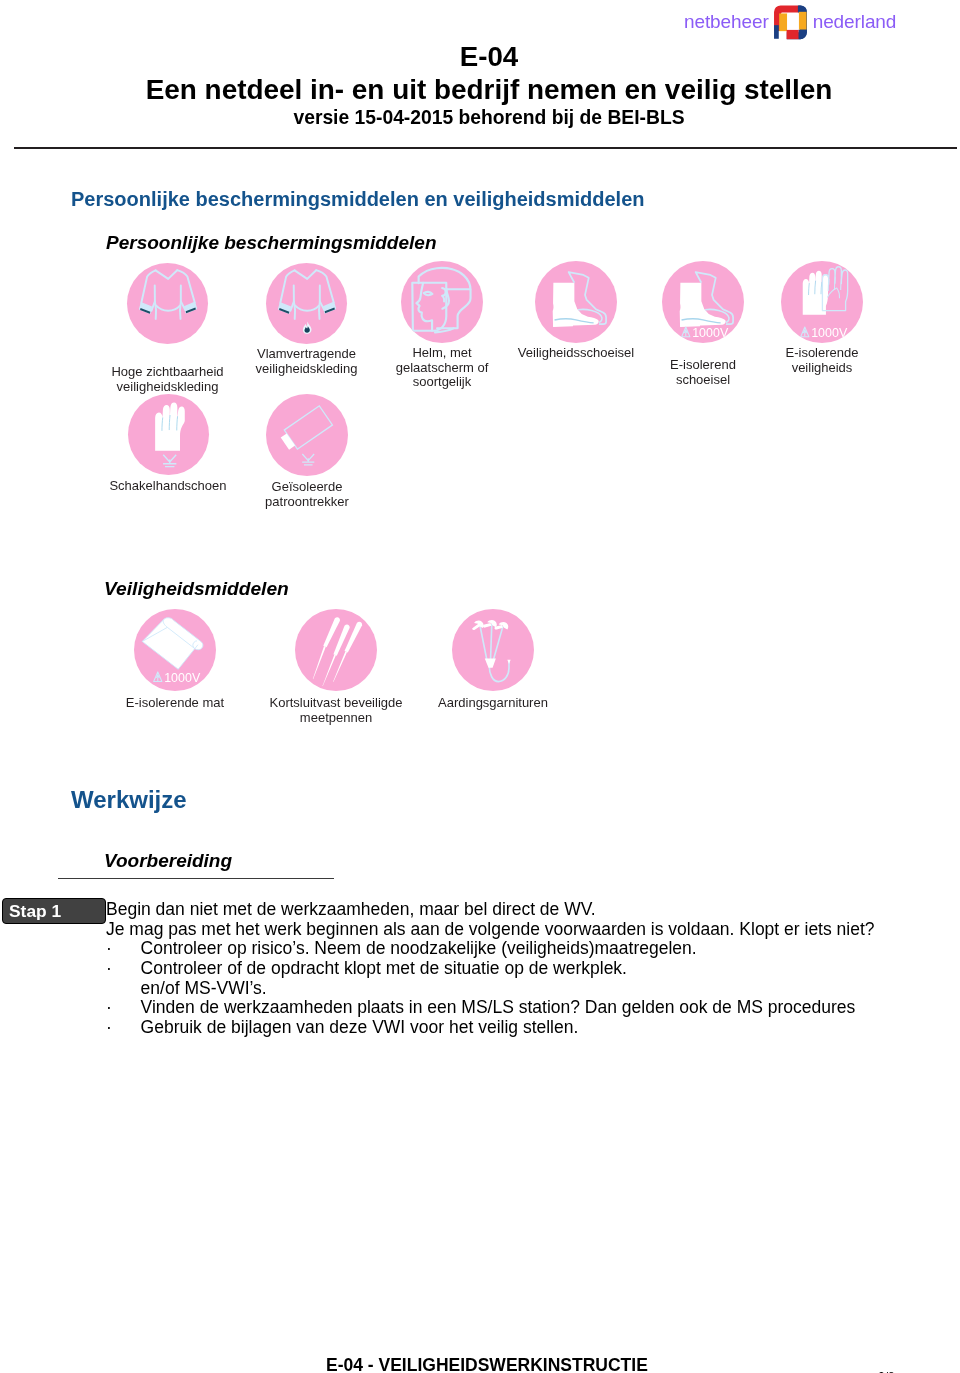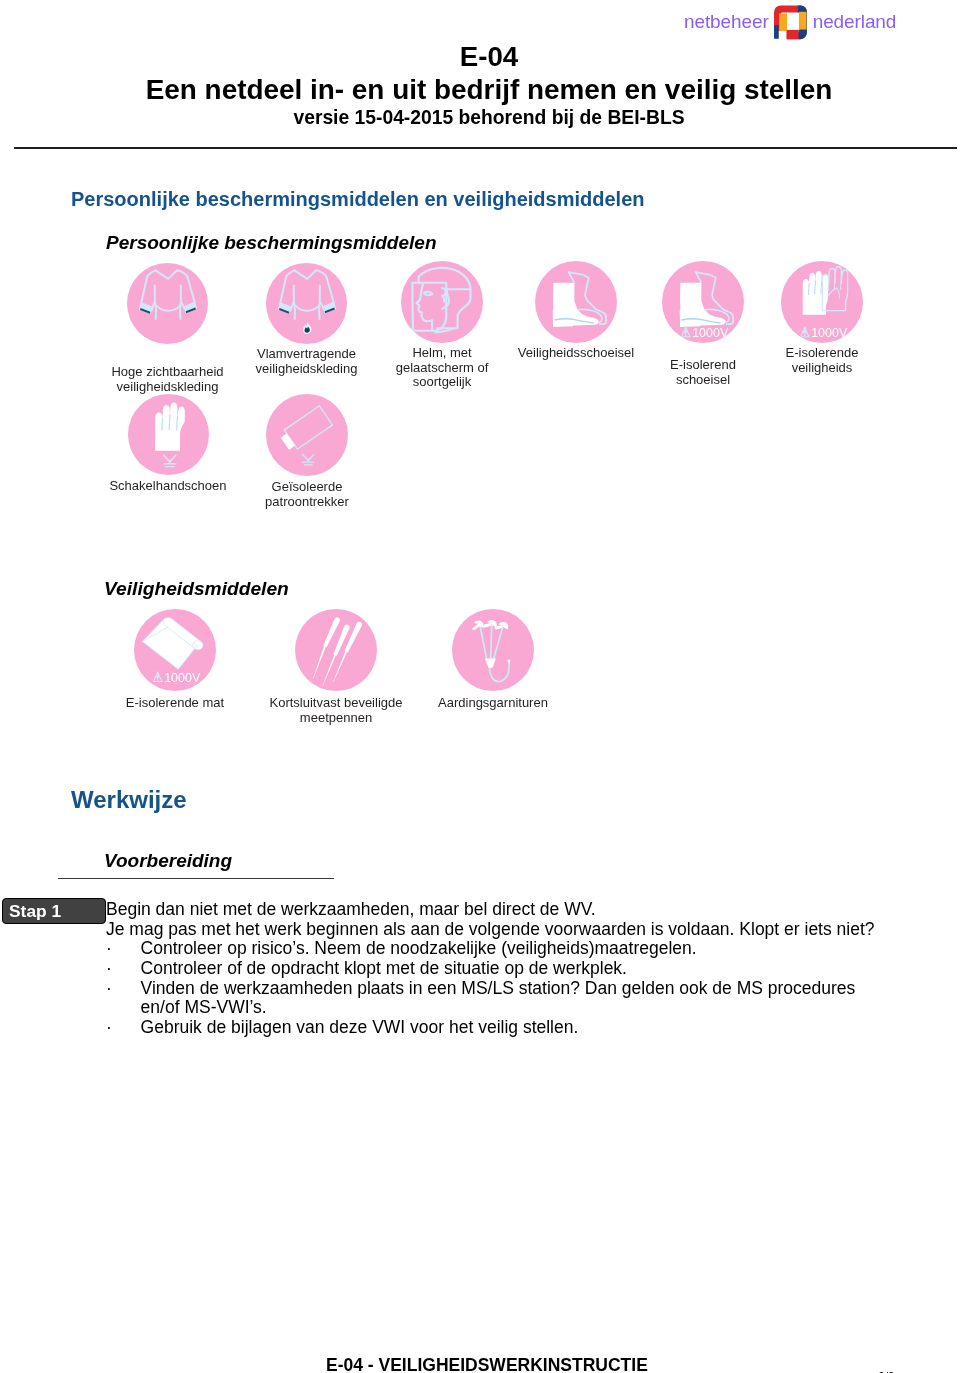--- a/index.html
+++ b/index.html
@@ -368,20 +368,20 @@
 </div>
 <div id="sec2" class="h-blue">Werkwijze</div>
 <div id="sub3">Voorbereiding</div>
 <div id="sub3line"></div>
 <div id="step1">Stap 1</div>
 <div id="body1">
     <div class="bl">Begin dan niet met de werkzaamheden, maar bel direct de WV.</div>
     <div class="bl">Je mag pas met het werk beginnen als aan de volgende voorwaarden is voldaan. Klopt er iets niet?</div>
     <div class="bl bullet"><span class="bul">·</span><span class="bultext">Controleer op risico’s. Neem de noodzakelijke (veiligheids)maatregelen.</span></div>
     <div class="bl bullet"><span class="bul">·</span><span class="bultext">Controleer of de opdracht klopt met de situatie op de werkplek.</span></div>
+    <div class="bl cont">en/of MS-VWI’s.</div>
     <div class="bl bullet"><span class="bul">·</span><span class="bultext">Vinden de werkzaamheden plaats in een MS/LS station? Dan gelden ook de MS procedures</span></div>
-    <div class="bl cont">en/of MS-VWI’s.</div>
     <div class="bl bullet"><span class="bul">·</span><span class="bultext">Gebruik de bijlagen van deze VWI voor het veilig stellen.</span></div>
   </div>
 <div id="footer">
  <div id="foot-title">E-04 - VEILIGHEIDSWERKINSTRUCTIE</div>
  <div id="foot-page">2/8</div>
 </div>
 
 </body></html>

